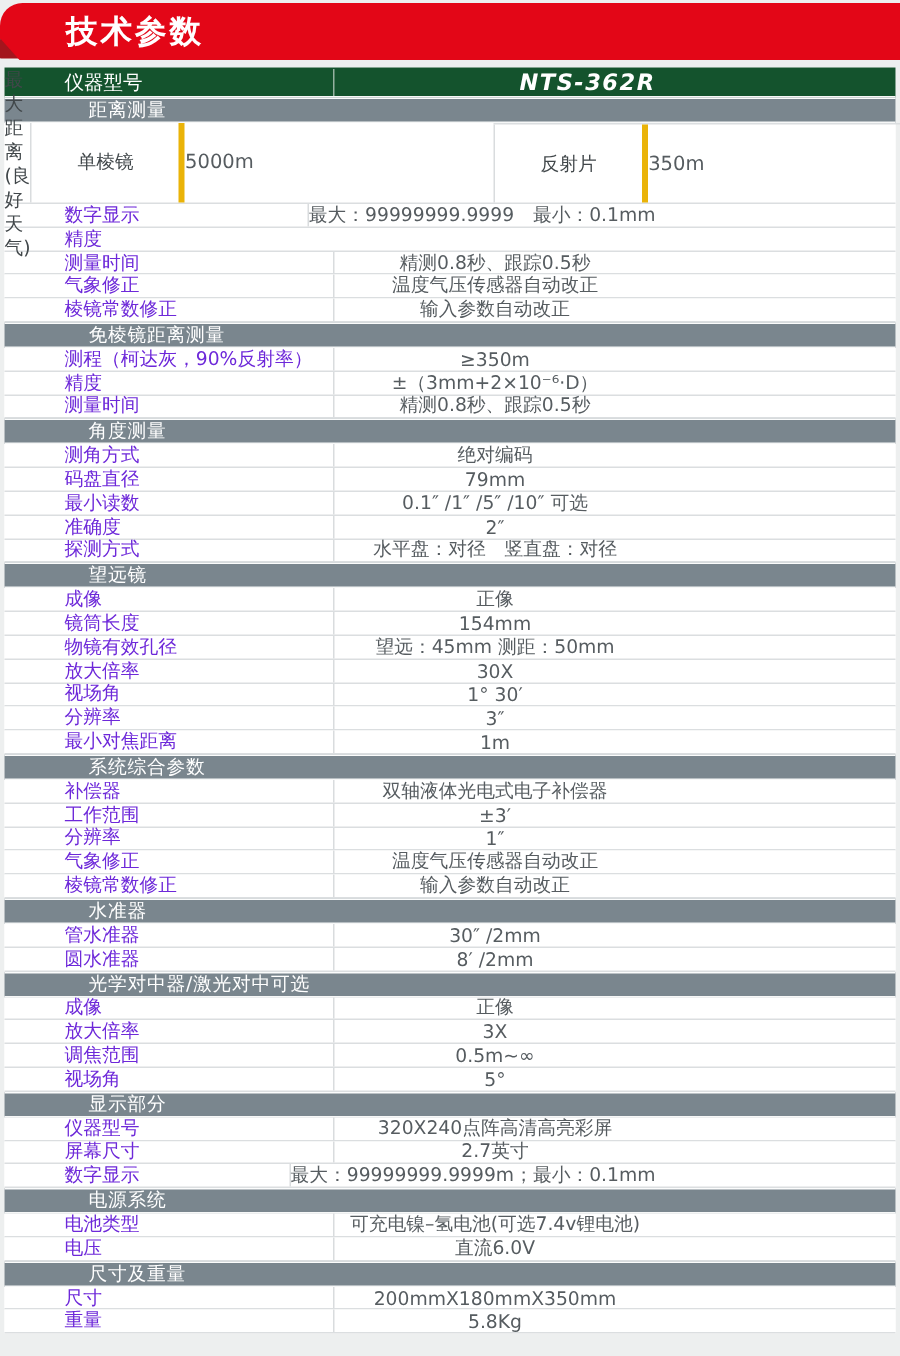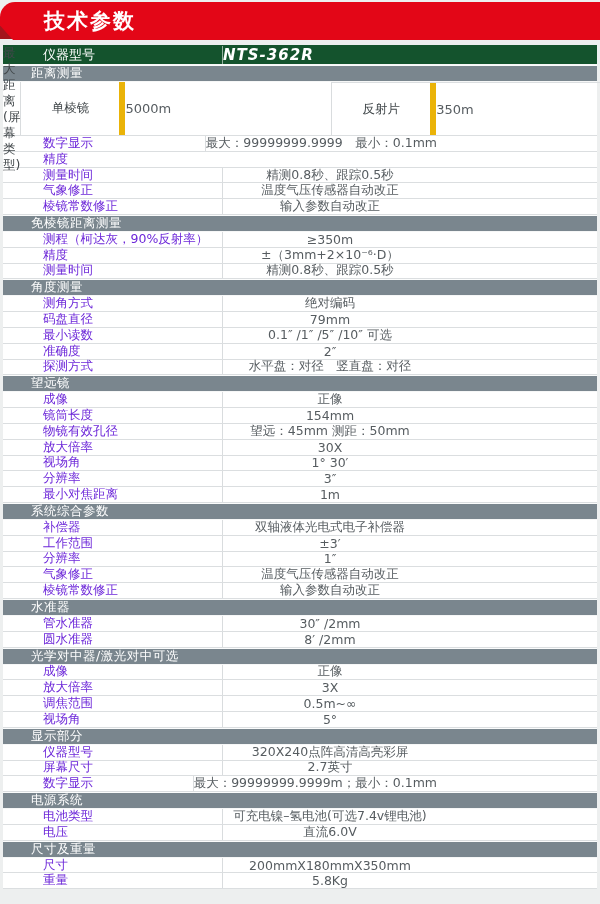--- a/index.html
+++ b/index.html
@@ -16,46 +16,46 @@
   .banner-title { position:absolute; left:44px; top:7px; z-index:2; color:#fff;
     font-size:21px; font-weight:bold; letter-spacing:2px; }
 
   
   .spec-table { margin:0 3px; background:#fff; }
   .gray { background:#14532d; color:#fff; }
   .gray2 { background:#7a868e; color:#fff; }
 
   .model-row { display:flex; height:20px; align-items:center; border-bottom:1px solid #f6f7f7; }
   .model-row .lbl { width:219px; padding-left:40px; font-size:13px; }
-  .model-row .val { flex:1; border-left:1px solid rgba(255,255,255,.55); text-align:left;
+  .model-row .val { flex:1; border-left:1px solid rgba(255,255,255,.55); text-align:right;
     padding-right:160px; font-size:15px; font-weight:bold; font-style:italic; letter-spacing:1px; }
 
   .section-row { display:flex; height:17px; align-items:center;
     border-bottom:1px solid #f6f7f7; border-top:1px solid #fbfcfc; }
-  .section-row .title { padding-left:28px; font-size:12.5px; letter-spacing:.5px; white-space:nowrap; }
+  .section-row .title { padding-left:56px; font-size:12.5px; letter-spacing:.5px; white-space:nowrap; }
 
   .row { display:flex; height:15.8px; align-items:center; border-bottom:1px solid #dbdee0;
     background:#fff; color:#474d50; }
   .row .lbl { width:219px; padding-left:40px; font-size:12.5px; white-space:nowrap; color:#6d28d9; }
   .row .val { flex:1; align-self:stretch; display:flex; align-items:center; justify-content:center;
     border-left:1px solid #d9dcde; text-align:center; padding-right:160px;
     font-size:12.5px; color:#565c60; white-space:nowrap; }
   .row .val.wide { padding-right:4px; }
 
   
   .maxdist { display:flex; height:54px; border-bottom:1px solid #dbdee0; background:#fff; }
   .maxdist .lbl { width:120px; display:flex; flex-direction:column; align-items:center;
     justify-content:center; font-size:12.5px; color:#41474a; line-height:16px; }
   .maxdist .right { flex:1; display:flex; }
   .maxdist .sub { flex:1; display:flex; align-items:stretch; }
   .maxdist .sub + .sub { border-top:1px solid #dbdee0; }
   .maxdist .key { width:99px; display:flex; align-items:center; justify-content:center;
     border-left:1px solid #d9dcde; font-size:12.5px; color:#41474a; }
   .maxdist .v { flex:1; display:flex; align-items:center; justify-content:center;
-    border-left:6px solid #eab308; padding-right:160px; font-size:13px; color:#565c60; }
+    border-left:4px solid #eab308; padding-right:160px; font-size:13px; color:#565c60; }
 </style>
 </head>
 <body>
 
 <div class="banner">
   <div class="banner-dark"></div>
   <div class="banner-main"></div>
   <div class="banner-title">技术参数</div>
 </div>
 
@@ -66,21 +66,21 @@
     <div class="val">NTS-362R</div>
   </div>
 
   <div id="spec-rows">
       <div class="section-row gray2">
     <div class="title">距离测量</div>
   </div>
       <div class="maxdist">
     <div class="lbl">
       <span>最大距离</span>
-      <span>(屏幕类型)</span>
+      <span>(良好天气)</span>
     </div>
     <div class="right">
       <div class="sub">
         <div class="key">单棱镜</div>
         <div class="v">5000m</div>
       </div>
       <div class="sub">
         <div class="key">反射片</div>
         <div class="v">350m</div>
       </div>

